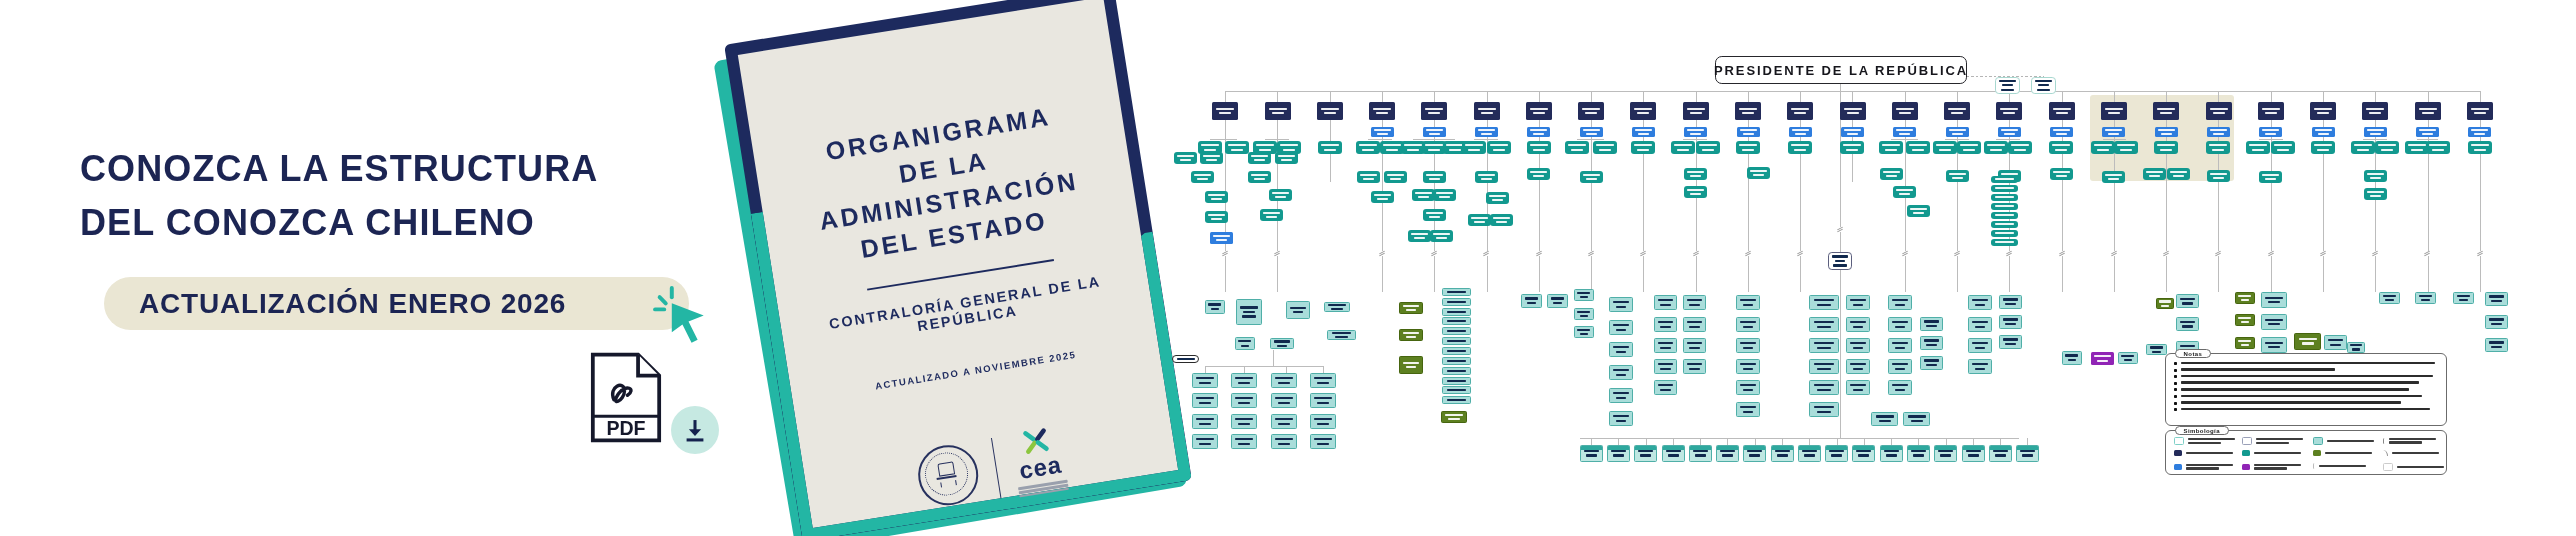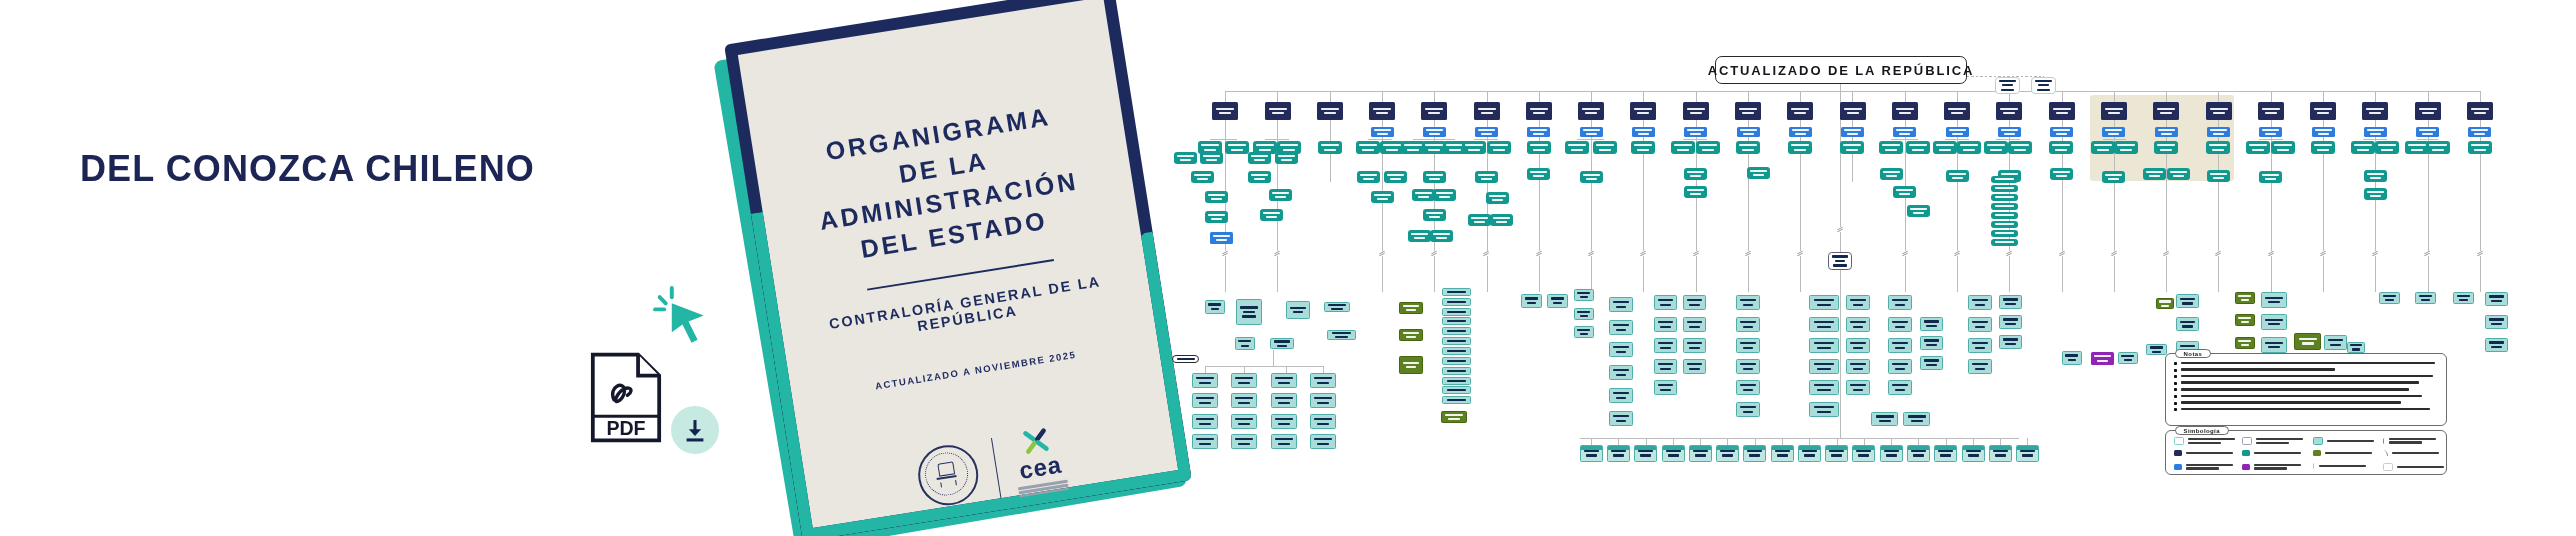--- a/index.html
+++ b/index.html
@@ -78,23 +78,28 @@
   .sgitem{position:absolute;display:flex;align-items:center;}
   .chip{width:8.3px;height:6px;border-radius:1.5px;margin-right:3.8px;flex:none;}
   .sgbars div{height:2.3px;background:#3c3c3c;border-radius:0.8px;margin:1.1px 0;}
 </style>
 </head>
 <body>
 
 <div id="banner">
 
   <div class="hero-title">
+    <div>CONOZCA LA ESTRUCTURA</div>
     <div>DEL CONOZCA CHILENO</div>
   </div>
 
+  <div class="badge">
+    <span class="b1">ACTUALIZACIÓN</span>
+    <span class="b2">ENERO 2026</span>
+  </div>
 
   <svg class="cursor-ic" width="76" height="73" viewBox="0 0 50 48">
     <g stroke="#23b6a4" stroke-width="2.6" stroke-linecap="round">
       <line x1="7" y1="10" x2="11" y2="14"></line>
         <line x1="15" y1="4" x2="15" y2="10"></line>
         <line x1="4" y1="18" x2="10" y2="18"></line>
     </g>
     <polygon points="15,14 36,22 26,26 32,38 28,40 22,28 15,33" fill="#23b6a4"></polygon>
   </svg>
 
@@ -150,21 +155,21 @@
               <div></div>
               <div></div>
               <div></div>
             </div>
         </div>
       </div>
     </div>
   </div>
 
   <div id="chart">
-    <div class="pres">ACTUALIZADO DE LA REPÚBLICA</div>
+    <div class="pres">PRESIDENTE DE LA REPÚBLICA</div>
 
     <div class="lgbox" id="notesBox" style="left: 2165px; top: 353px; width: 282px; height: 73px;">
       <div class="lgtab">Notas</div>
       <div id="notesBody" style="padding-top:4.5px;">
           <div class="nline">
             <div class="nnum"></div>
             <div class="nbar" style="width: 96%;"></div>
           </div>
           <div class="nline">
             <div class="nnum"></div>

